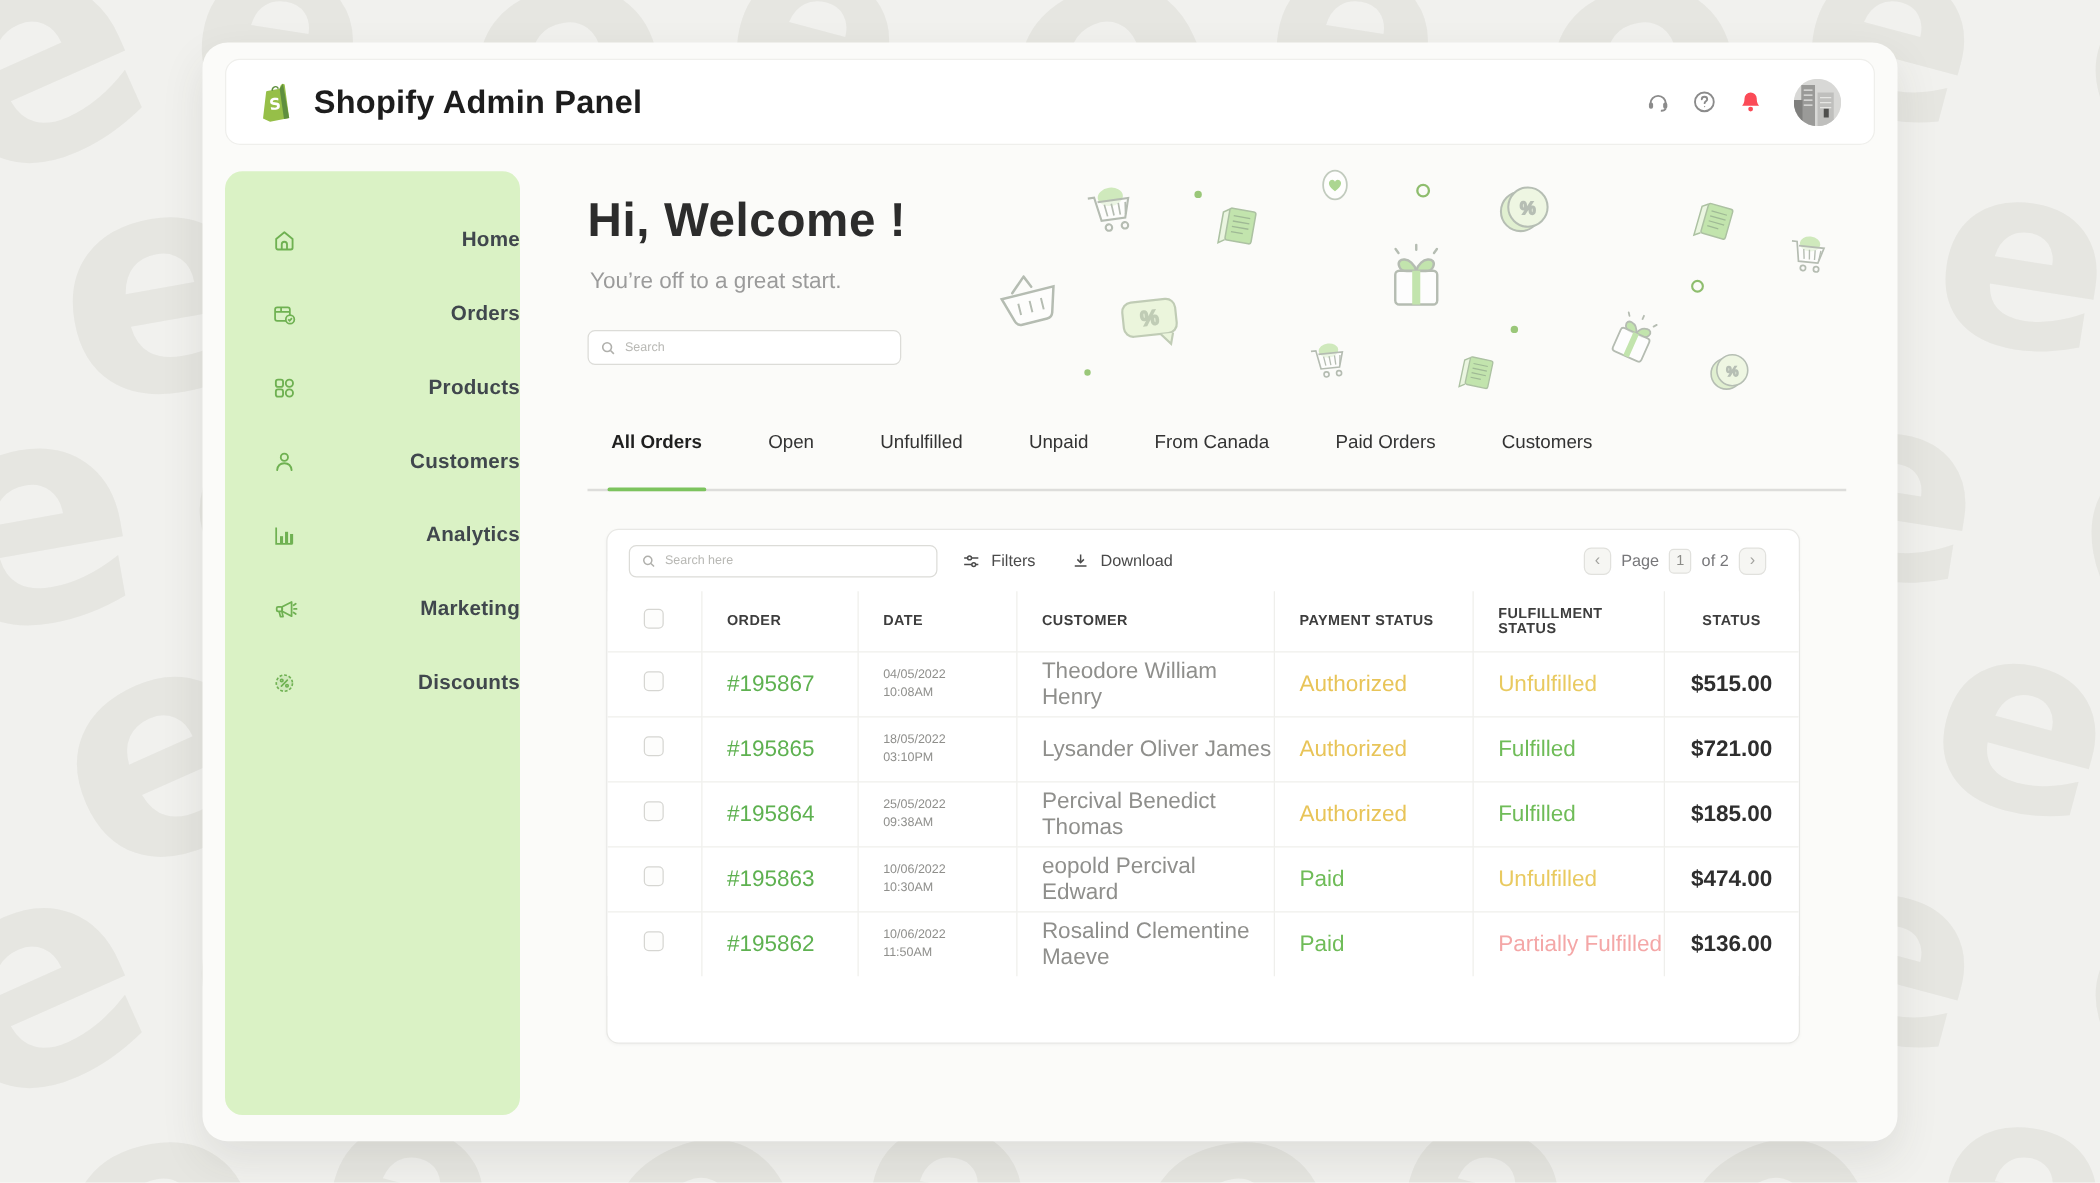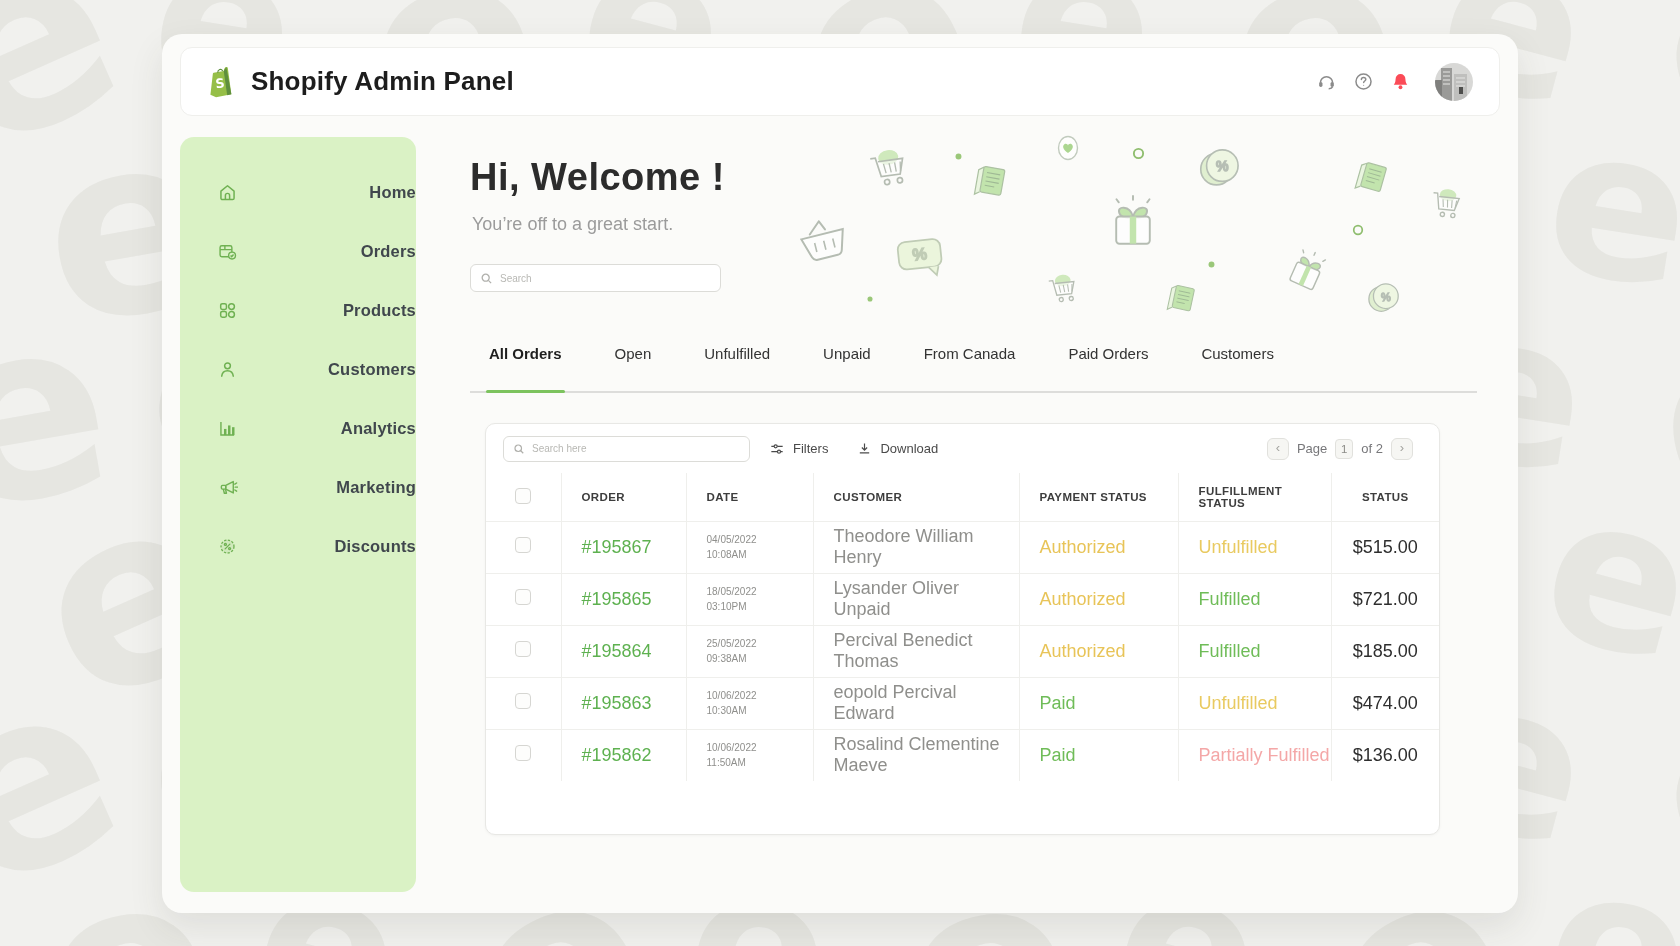--- a/index.html
+++ b/index.html
@@ -102,21 +102,21 @@
   table.orders { width:100%; border-collapse:collapse; table-layout:fixed; border-style:hidden; }
   .orders th, .orders td { border:1px solid #efefec; }
   .orders th {
     height:48px; font-size:11.5px; font-weight:700; color:#3d3d3d; letter-spacing:.4px;
     text-align:left; padding-left:20px; background:#fff;
   }
   .orders th.c, .orders td.c { text-align:center; padding-left:0; }
   .orders td { height:52px; font-size:18px; color:#8f8f8c; padding-left:20px; background:#fff; }
   .orders td.order a { color:#5eb150; text-decoration:none; cursor:pointer; }
   .orders td.date { line-height:1.55; font-size:10px; }
-  .orders td.total { font-weight:400; color:#2e2e2e; }
+  .orders td.total { font-weight:700; color:#2e2e2e; }
   .cb { width:16px; height:16px; border:1.5px solid #d6d6d2; border-radius:4px; background:#fdfdfc; display:inline-block; cursor:pointer; }
 </style>
 </head>
 <body>
 
 <div class="bg-pattern" id="bgPattern">
     <span class="bg-letter" style="left:-60px;top:-80px;font-size:245px;transform:rotate(-24deg)">e</span>
     <span class="bg-letter" style="left:155px;top:-80px;font-size:205px;transform:rotate(9deg)">e</span>
     <span class="bg-letter" style="left:370px;top:-80px;font-size:245px;transform:rotate(-10deg)">e</span>
     <span class="bg-letter" style="left:585px;top:-80px;font-size:205px;transform:rotate(15deg)">e</span>
@@ -386,21 +386,21 @@
               <td class="date"><span>04/05/2022</span><br><span>10:08AM</span></td>
               <td>Theodore William Henry</td>
               <td style="color:#e8c458">Authorized</td>
               <td style="color:#e9ca60">Unfulfilled</td>
               <td class="c total">$515.00</td>
             </tr>
             <tr>
               <td class="c"><span class="cb"></span></td>
               <td class="order"><a>#195865</a></td>
               <td class="date"><span>18/05/2022</span><br><span>03:10PM</span></td>
-              <td>Lysander Oliver Unpaid</td>
+              <td>Lysander Oliver James</td>
               <td style="color:#e8c458">Authorized</td>
               <td style="color:#6fbc58">Fulfilled</td>
               <td class="c total">$721.00</td>
             </tr>
             <tr>
               <td class="c"><span class="cb"></span></td>
               <td class="order"><a>#195864</a></td>
               <td class="date"><span>25/05/2022</span><br><span>09:38AM</span></td>
               <td>Percival Benedict Thomas</td>
               <td style="color:#e8c458">Authorized</td>

